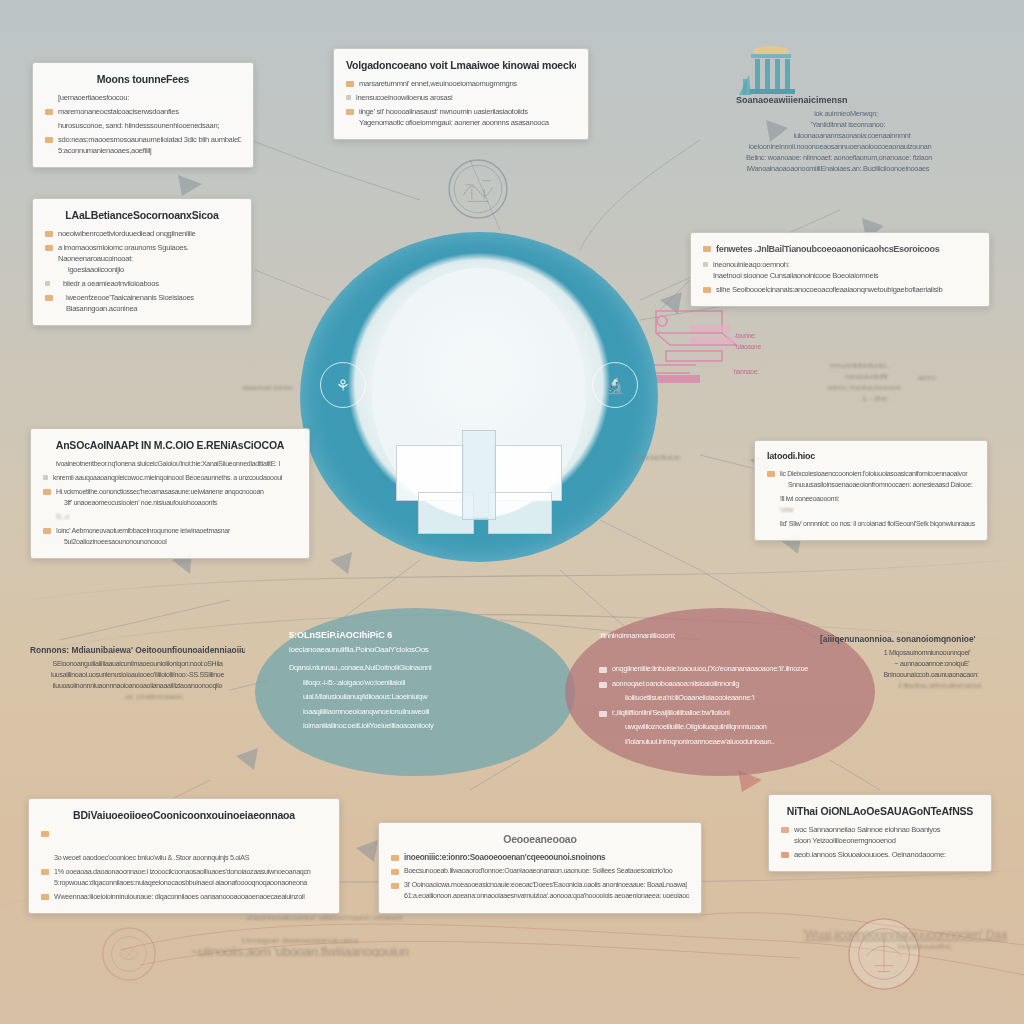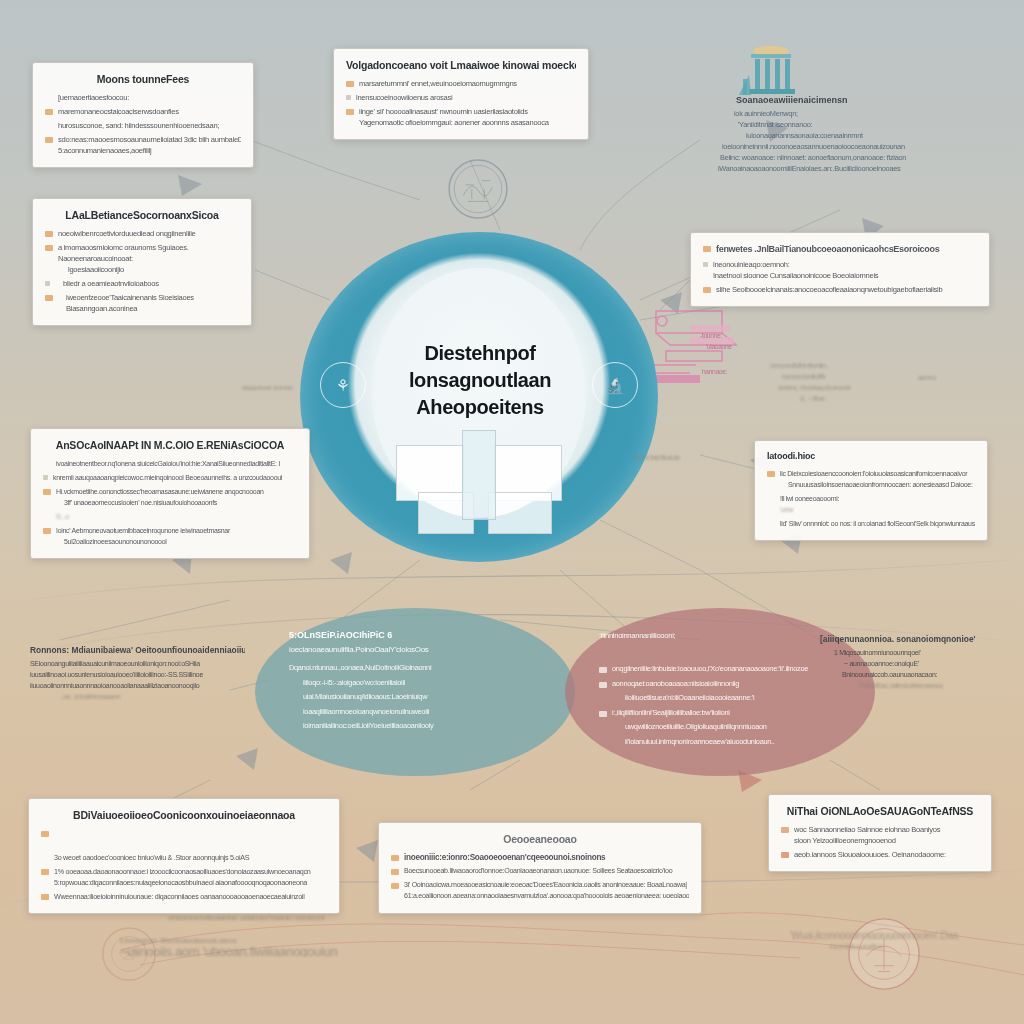--- a/index.html
+++ b/index.html
@@ -146,21 +146,21 @@
 
   
   .float {
     position:absolute;
     filter: blur(0.25px);
   }
   .float .ftitle {
     font-size:9px; font-weight:bold; color:#40464d;
     filter: blur(0.6px); margin-bottom:3px; white-space:nowrap; overflow:hidden;
   }
-  .float .ptxt { font-size:7.4px; line-height:11px; }
+  .float .ptxt { font-size:7.4px; line-height:11px;text-align:center; }
 
   
   #temple-icon { position:absolute; left:735px; top:45px; width:66px; height:60px; filter: blur(0.4px); }
 
   
   #pink-sketch { position:absolute; left:650px; top:305px; width:110px; height:80px; filter: blur(0.5px); opacity:.8; }
 
   
   #seal-top { position:absolute; left:447px; top:158px; width:62px; height:62px; opacity:.5; filter: blur(0.5px); }
   #seal-bottom { position:absolute; left:100px; top:925px; width:58px; height:58px; opacity:.38; filter: blur(0.6px); }
@@ -288,25 +288,20 @@
 
   <div class="center-chip" style="left:320px; top:362px;">⚘</div>
   <div class="center-chip" style="left:592px; top:362px;">🔬</div>
 
   <div class="center-doc" style="left:396px; top:445px; width:68px; height:56px;"></div>
   <div class="center-doc" style="left:494px; top:445px; width:68px; height:56px;"></div>
   <div class="center-doc" style="left:418px; top:492px; width:56px; height:42px; background:rgba(255,255,255,.82);"></div>
   <div class="center-doc" style="left:488px; top:492px; width:64px; height:42px; background:rgba(255,255,255,.82);"></div>
   <div class="center-doc" style="left:462px; top:430px; width:34px; height:90px; background:rgba(225,240,244,.8); border-color:rgba(170,195,205,.7);"></div>
 
-  <div id="center-label">
-    <div>Diestehnpof</div>
-    <div>lonsagnoutlaan</div>
-    <div>Aheopoeitens</div>
-  </div>
 
   <div class="ellipse" id="ellipse-teal">
     <div class="etitle">5:OLnSEiP.iAOCIhiPiC 6</div>
     <div class="ptxt white" style="font-size:8px;line-height:13px;margin-bottom:6px;">ioecianoaeaunuiifiia.PoinoOaaiY'cioiosOos</div>
     <div class="bullets">
       <div class="ptxt white">Dqanoi.ntunnau.,oonaea,NuiDoitnoiiiGioinaonni</div>
       <div class="ptxt white" style="padding-left:14px;">iiiloqo:-i-i5:-:aioigaoo'wo:ioeniiiaioiii</div>
       <div class="ptxt white" style="padding-left:14px;">uiai.Miaiusiouiianuq/idiioaous:Laoeiniuiqw</div>
       <div class="ptxt white" style="padding-left:14px;">ioaaqiiiiliaomnoeoioanqwnoeionuiinuweoiii</div>
       <div class="ptxt white" style="padding-left:14px;">ioimaniiiaiiinoc:oeiiLioiiYoeiueiliiaoaoaniiooiy</div>
@@ -625,21 +620,21 @@
     <div class="ptxt faint" style="font-size:8px;">wo.k'biefiioicle</div>
   </div>
 
   <div class="float" style="left:120px; top:912px; width:360px;">
     <div class="ptxt faint" style="font-size:7.4px;padding-left:48px;">unaoonnenuiieoaanioe:            uaianoeo'maanio'.ooioaooni</div>
     <div class="ptxt faint" style="font-size:7.4px;margin-top:12px;">il.bnnaqpuer        .iBwoboaooiaanuai.oanos</div>
     <div class="ptxt faint" style="font-size:13px;">~uiinooiis.aom      'ubooan.fiwiiiaanoqouiun</div>
   </div>
 
   <div class="float" style="left:790px; top:930px; width:230px;">
-    <div class="ptxt faint" style="font-size:10px;color:#9a8778;">'Wuai,iiconnoooinniaoiuuoonnocien'.Daa</div>
+    <div class="ptxt faint" style="font-size:12px;color:#9a8778;text-decoration:underline;">'Wuai,iiconnoooinniaoiuuoonnocien'.Daa</div>
     <div class="ptxt faint" style="font-size:7px;color:#9a8778;padding-left:40px;">inunnibiioounaifinn;</div>
   </div>
 
   <div class="float" style="left:700px; top:330px; width:90px;">
     <div class="ptxt" style="font-size:6.6px;color:#c2608f;">-tounne:</div>
     <div class="ptxt" style="font-size:6.6px;color:#c2608f;padding-left:6px;">'uiaoaone</div>
     <div class="ptxt" style="font-size:6.6px;color:#c2608f;padding-left:2px;margin-top:14px;">hannaoe:</div>
   </div>
 
 </div>

